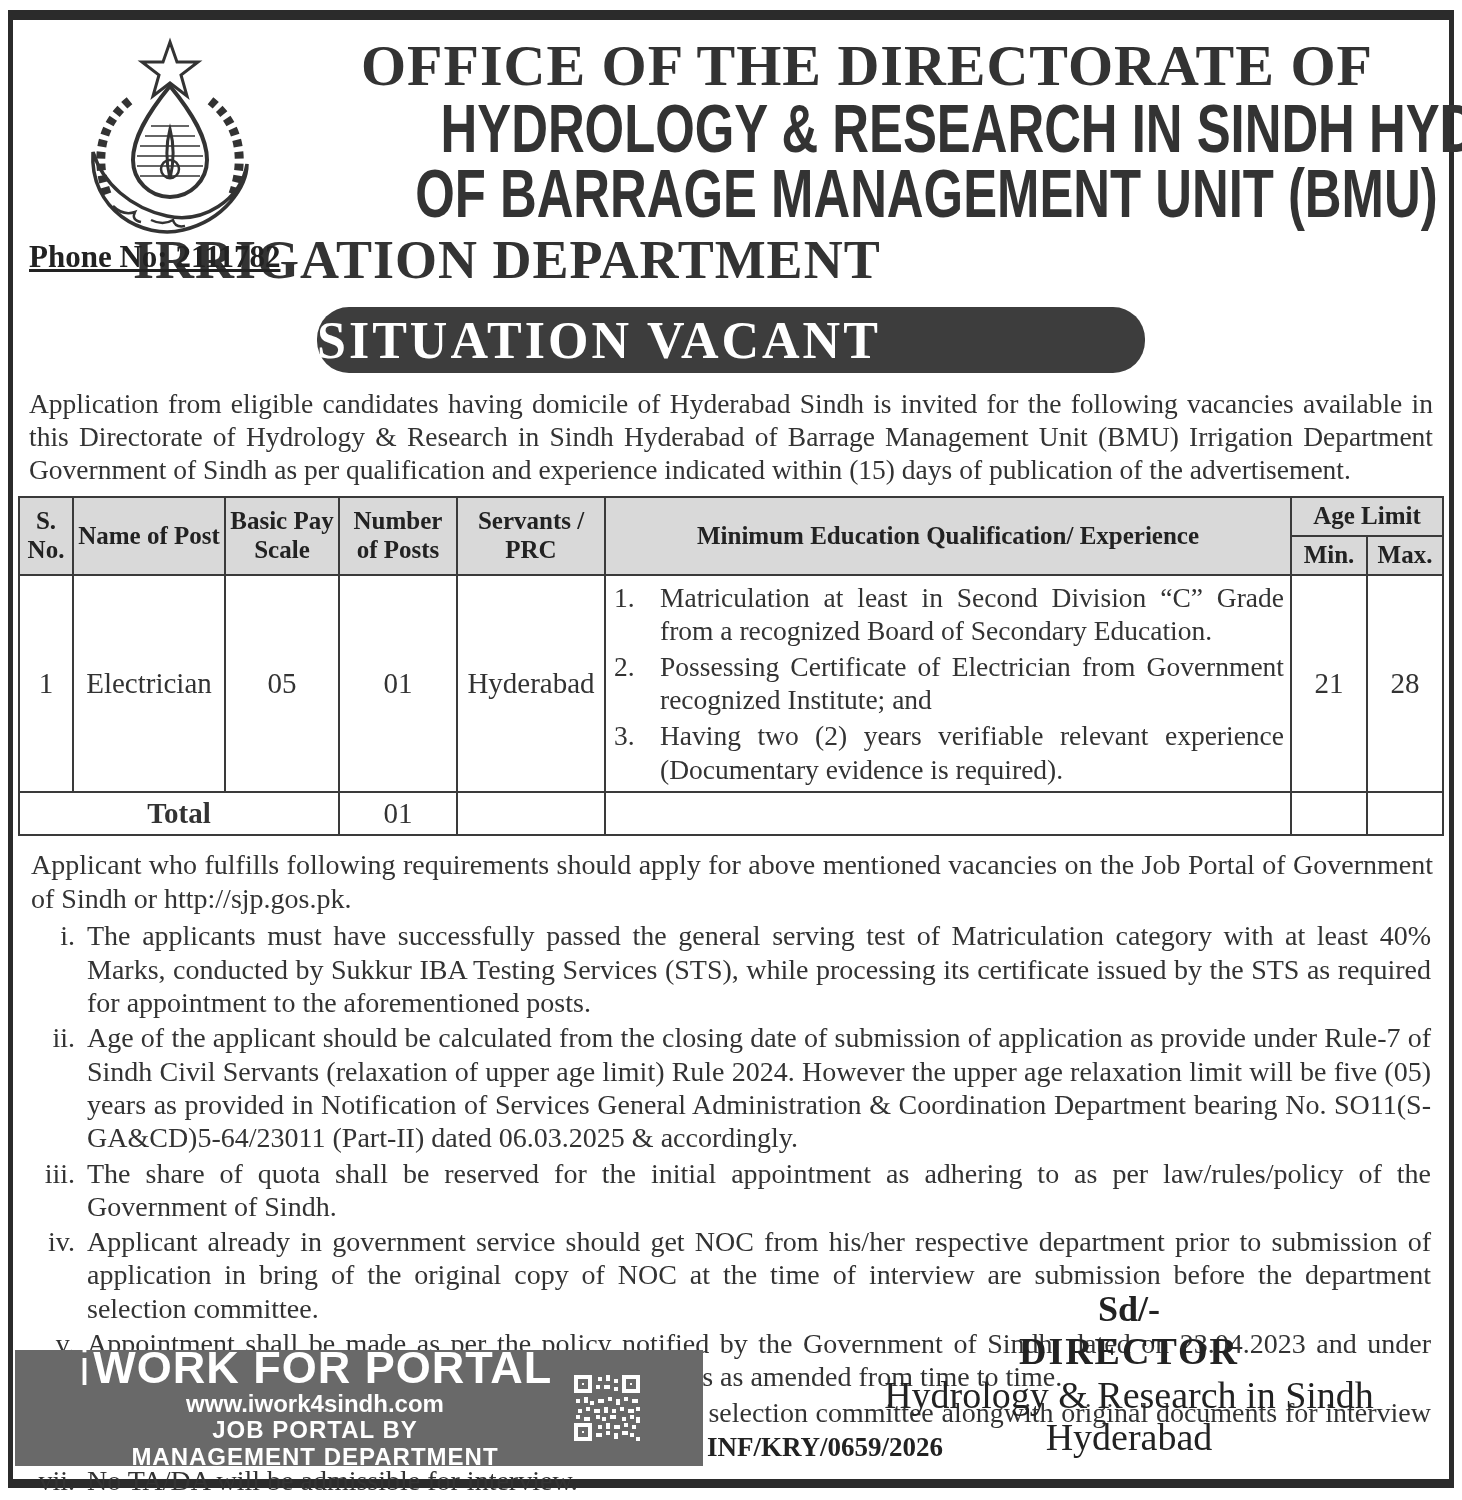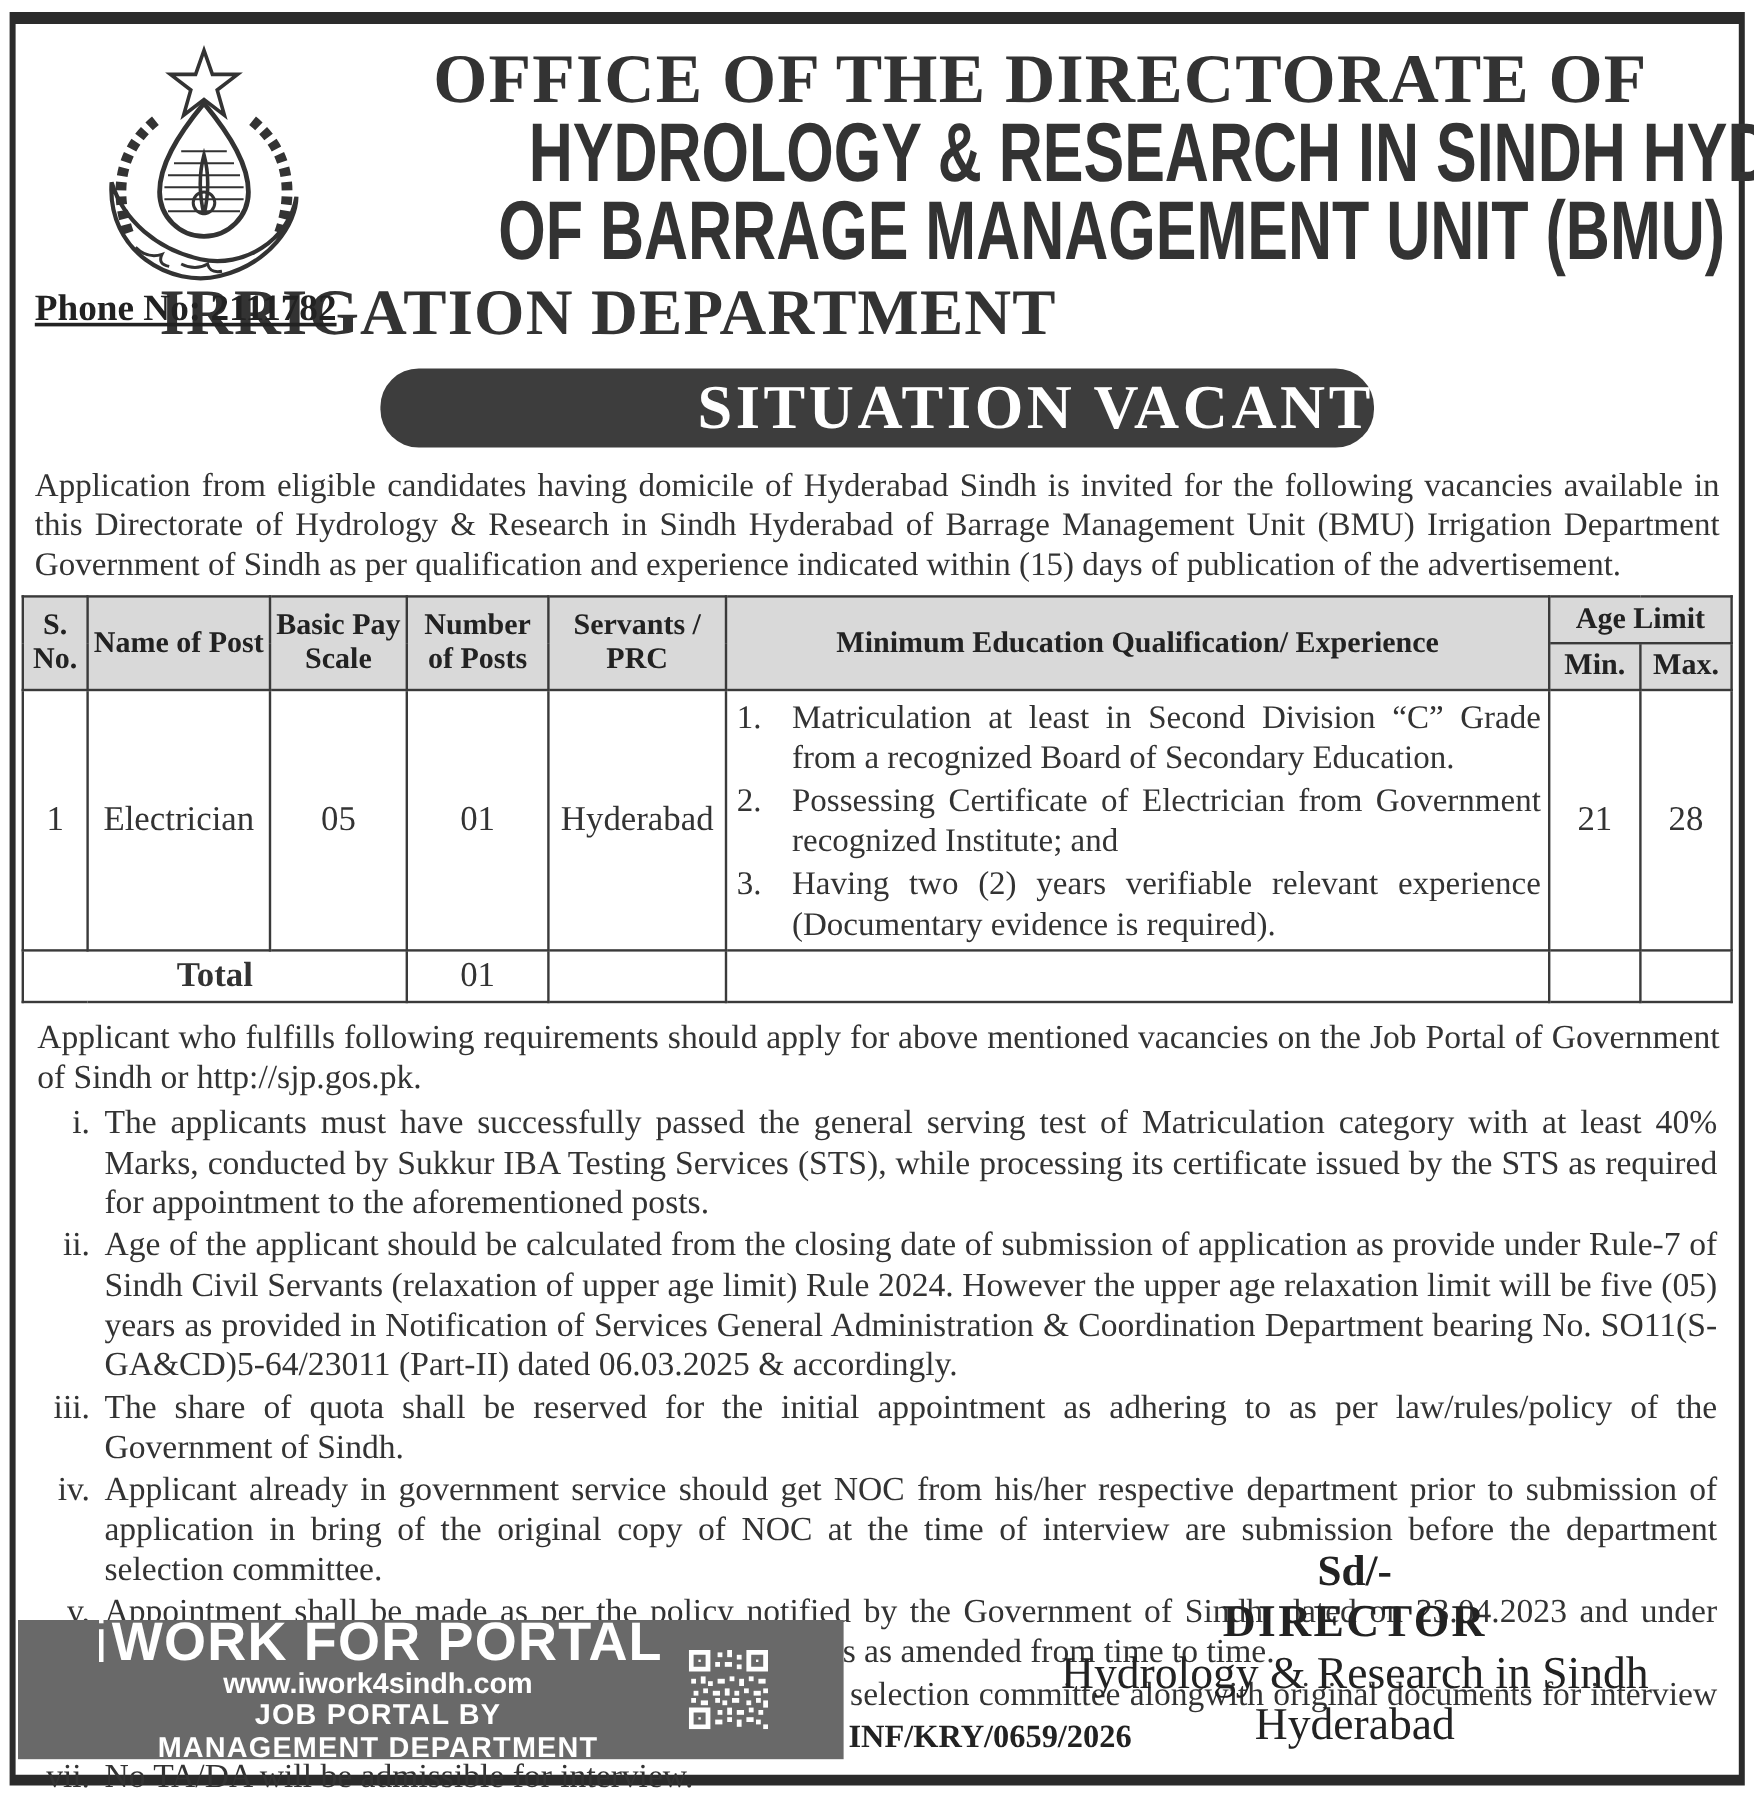--- a/index.html
+++ b/index.html
@@ -16,21 +16,21 @@
   .title-serif { font-size:58px; font-weight:bold; letter-spacing:1px; line-height:1.02; color:#333; }
   .title-cond  { font-family:"Liberation Sans", sans-serif; font-weight:bold; font-size:62px;
                  line-height:1.05; color:#333; white-space:nowrap; }
   .title-cond > span { display:inline-block; transform:scale(0.82,1.12); transform-origin:center; }
   .phone-row { position:relative; height:62px; margin-top:8px; }
   .phone { position:absolute; left:16px; top:6px; font-size:31px; font-weight:bold;
            text-decoration:underline; color:#222; }
   .dept { text-align:left; font-size:54px; font-weight:bold; letter-spacing:1px; color:#333;
           line-height:1.0; padding-left:120px; }
   .vac-banner { margin:12px auto 0 auto; width:828px; height:66px; background:#3d3d3d;
-                border-radius:32px; display:flex; align-items:center; justify-content:flex-end; }
+                border-radius:32px; display:flex; align-items:center; justify-content:flex-start; }
   .vac-banner span { color:#fff; font-size:52px; font-weight:bold; letter-spacing:3px; }
 
   
   .intro { margin:14px 16px 0 16px; font-size:27.5px; line-height:1.2; text-align:justify; color:#333; }
 
   
   table { border-collapse:collapse; margin:10px auto 0 auto; width:1424px; table-layout:fixed; }
   th,td { border:2px solid #3a3a3a; }
   th { background:#d9d9d9; font-size:25px; font-weight:bold; text-align:center;
        line-height:1.15; padding:4px 2px; color:#222; }

